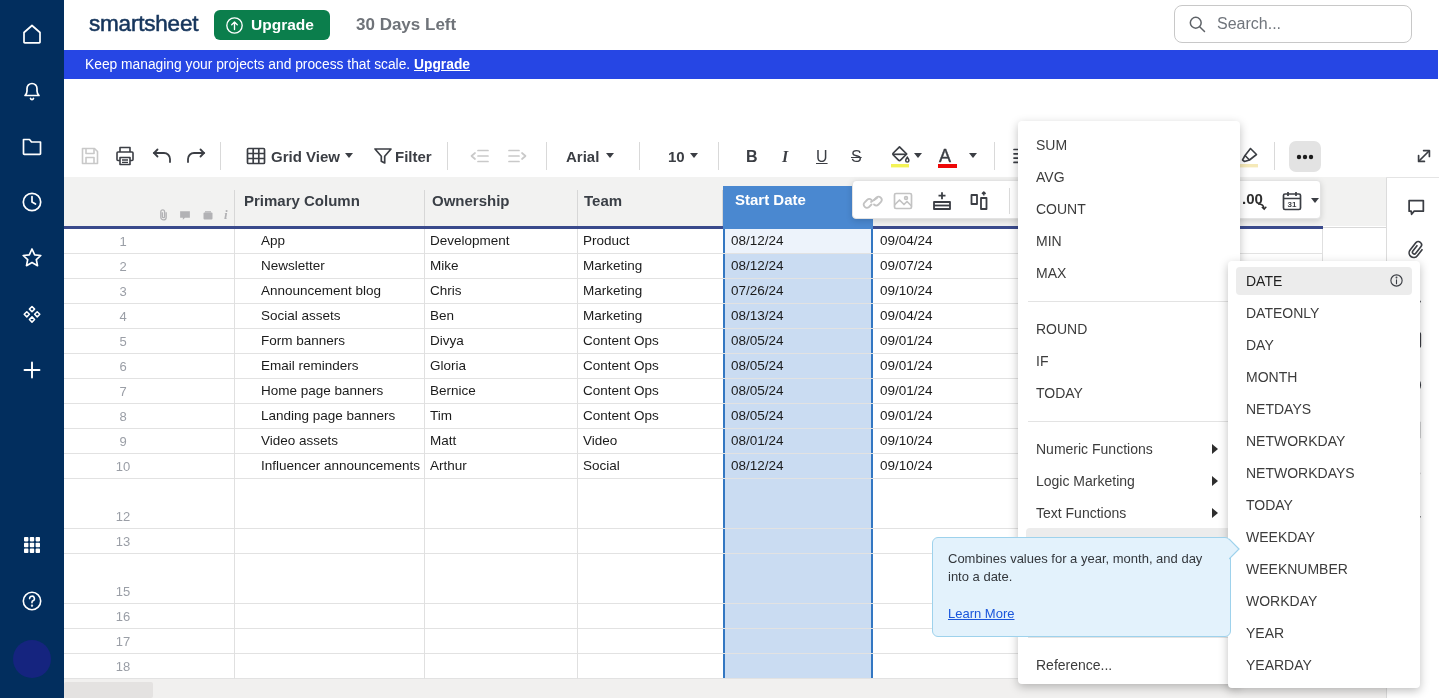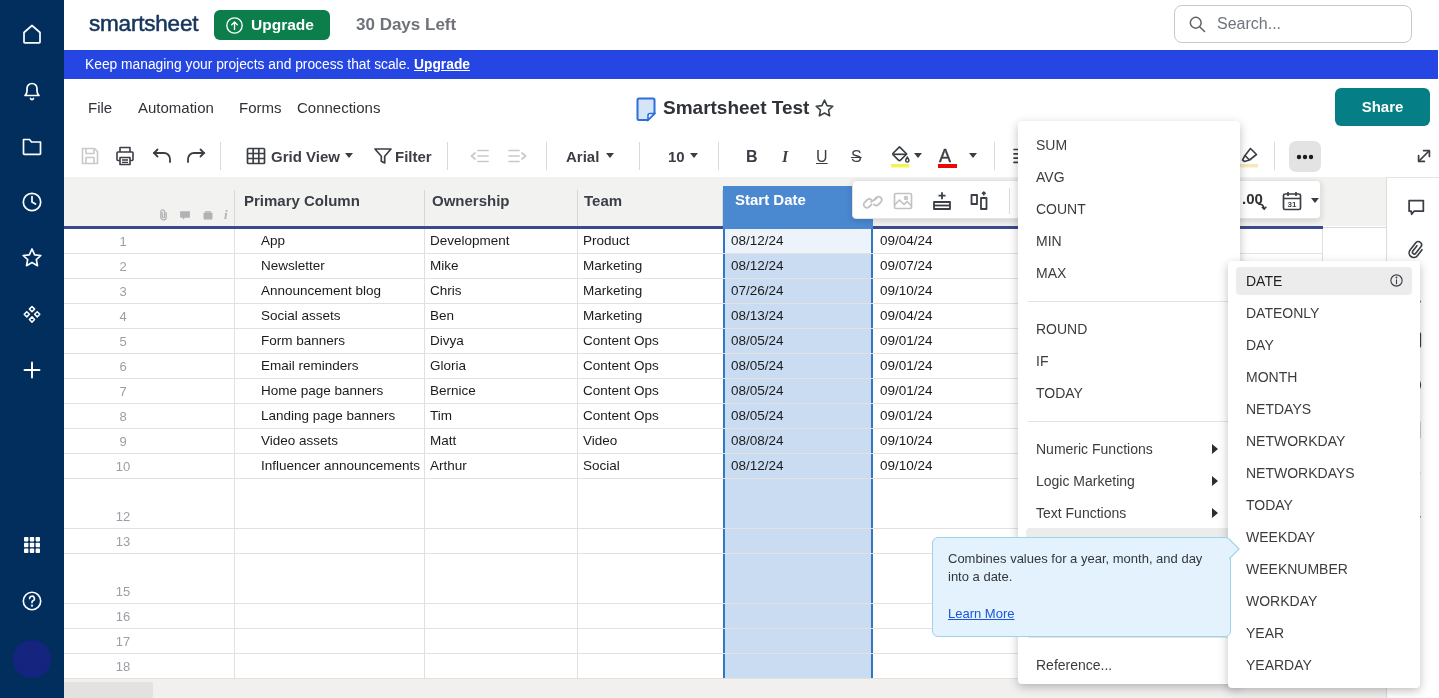--- a/index.html
+++ b/index.html
@@ -102,35 +102,20 @@
       <svg viewBox="0 0 24 24" width="20" height="20" fill="none" stroke="#5f6368" stroke-width="1.8">
           <circle cx="10.5" cy="10.5" r="6.5"></circle>
           <path d="M15.5 15.5L21 21" stroke-linecap="round"></path>
         </svg>
       <span>Search...</span>
     </div>
   </div>
 
   <div id="banner"><span class="txt">Keep managing your projects and process that scale. <a>Upgrade</a></span></div>
 
-  <div id="menurow">
-    <span class="mitem" style="left:24px;">File</span>
-    <span class="mitem" style="left:74px;">Automation</span>
-    <span class="mitem" style="left:175px;">Forms</span>
-    <span class="mitem" style="left:233px;">Connections</span>
-    <svg id="docicon" width="22" height="25" viewBox="0 0 22 25">
-        <path d="M4 1.5h14a1.5 1.5 0 0 1 1.5 1.5v13.5L13 23H4a1.5 1.5 0 0 1-1.5-1.5V3A1.5 1.5 0 0 1 4 1.5z" fill="#d6e4f7" stroke="#2a6fdb" stroke-width="2"></path>
-        <path d="M19.5 16.5L13 23v-4.5a2 2 0 0 1 2-2z" fill="#fff" stroke="#2a6fdb" stroke-width="1.6"></path>
-      </svg>
-    <div id="sheetname">Smartsheet Test</div>
-    <svg id="namestar" width="21" height="21" viewBox="0 0 24 24" fill="none" stroke="#3c4043" stroke-width="1.8" stroke-linejoin="round">
-        <path d="M12 2.5l2.9 6.2 6.6.7-4.9 4.5 1.3 6.5-5.9-3.3-5.9 3.3 1.3-6.5-4.9-4.5 6.6-.7z"></path>
-      </svg>
-    <div id="sharebtn">Share</div>
-  </div>
 
   <div id="toolbar">
     <div class="tbtn" style="left:14px;">
         <svg viewBox="0 0 24 24" fill="none" stroke="#c9c9c9" stroke-width="1.6" stroke-linejoin="round">
           <path d="M4.5 4.5h12l3 3v12h-15z"></path>
           <path d="M8 4.5v5h8v-5M8 19.5v-6h8v6"></path>
         </svg>
       </div>
     <div class="tbtn" style="left:49px;">
         <svg viewBox="0 0 24 24" fill="none" stroke="#3b3e44" stroke-width="1.6" stroke-linejoin="round">
@@ -321,21 +306,21 @@
         <span class="cell" style="left:366px;">Tim</span>
         <span class="cell" style="left:519px;">Content Ops</span>
         <span class="cell" style="left:667px;">08/05/24</span>
         <span class="cell" style="left:816px;">09/01/24</span>
       </div>
     <div class="grow" style="top:252px;">
         <span class="rn">9</span>
         <span class="cell" style="left:197px;">Video assets</span>
         <span class="cell" style="left:366px;">Matt</span>
         <span class="cell" style="left:519px;">Video</span>
-        <span class="cell" style="left:667px;">08/08/24</span>
+        <span class="cell" style="left:667px;">08/01/24</span>
         <span class="cell" style="left:816px;">09/10/24</span>
       </div>
     <div class="grow" style="top:277px;">
         <span class="rn">10</span>
         <span class="cell" style="left:197px;">Influencer announcements</span>
         <span class="cell" style="left:366px;">Arthur</span>
         <span class="cell" style="left:519px;">Social</span>
         <span class="cell" style="left:667px;">08/12/24</span>
         <span class="cell" style="left:816px;">09/10/24</span>
       </div>

